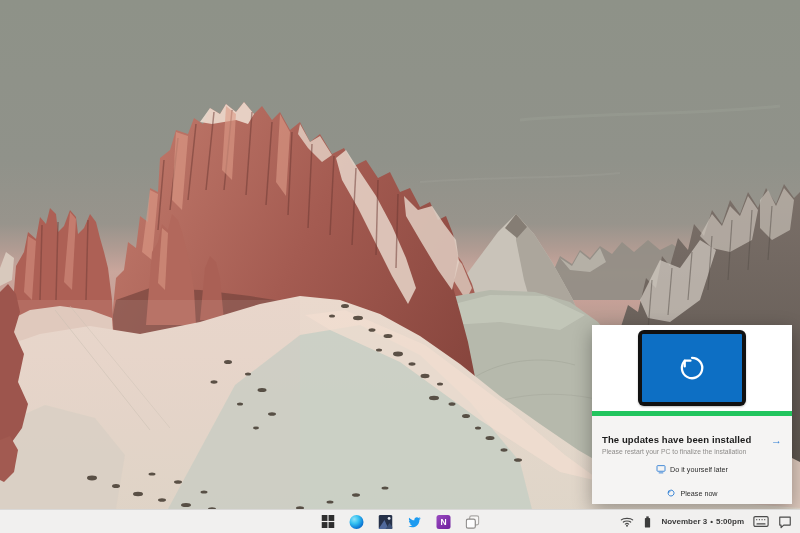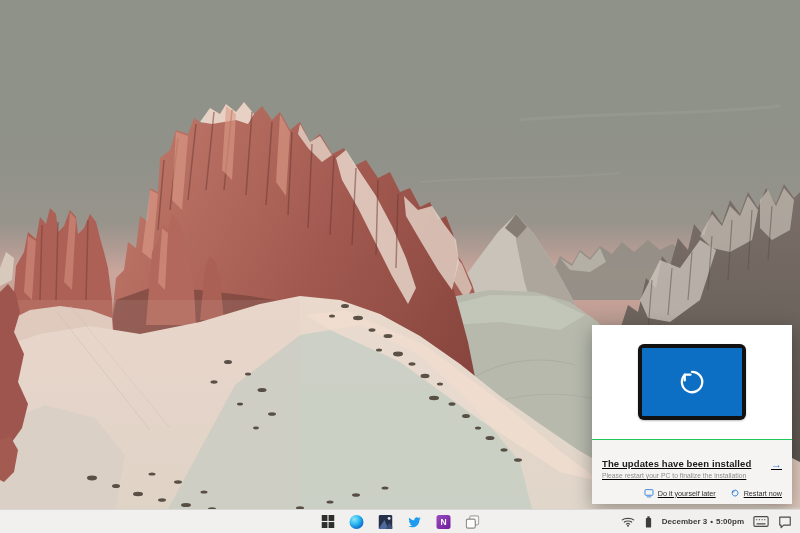--- a/index.html
+++ b/index.html
@@ -13,26 +13,26 @@
 
   
   .toast {
     position:absolute; left:592px; top:325px; width:200px; height:179px;
     background:#ffffff; box-shadow:0 6px 18px rgba(0,0,0,.32);
     display:flex; flex-direction:column; overflow:hidden;
   }
   .toast-image-area { height:115px; background:#ffffff; display:flex; align-items:center; justify-content:center; }
   .tablet { width:108px; height:76px; background:#111111; border-radius:6px; padding:4px; box-shadow:0 1px 2px rgba(0,0,0,.25); }
   .tablet-screen { width:100%; height:100%; background:#0d6fc4; border-radius:1px; display:flex; align-items:center; justify-content:center; }
-  .toast-body { flex:1; background:#f5f4f3; border-top:1px solid #22c55e; padding:18px 10px 6px 10px;text-decoration:underline; }
+  .toast-body { flex:1; background:#f5f4f3; border-top:5px solid #22c55e; padding:18px 10px 6px 10px; }
   .toast-title-row { display:flex; justify-content:space-between; align-items:center; }
   .toast-title { font-size:9.5px; font-weight:bold; color:#1b1b1b; letter-spacing:.1px; }
   .toast-arrow { color:#2b7cd3; font-size:11px; line-height:10px; cursor:default; }
   .toast-subtitle { font-size:6.8px; color:#8f8d8b; margin-top:3px; }
-  .toast-actions { display:flex; justify-content:flex-end; align-items:center; gap:14px; margin-top:9px; }
+  .toast-actions { display:flex; justify-content:flex-end; align-items:center; gap:14px; margin-top:9px;flex-direction:column; }
   .toast-btn { display:flex; align-items:center; gap:4px; background:none; border:0; font-family:inherit; font-size:7.2px; color:#2d2d2d; }
   .toast-btn svg { display:block; }
 
   
   .taskbar {
     position:absolute; left:0; bottom:0; width:800px; height:24px;
     background:#f1f0ef; border-top:1px solid #d9d8d7;
   }
   .tb-center { position:absolute; left:50%; top:0; transform:translateX(-50%); height:100%; display:flex; align-items:center; gap:9px; }
   .tb-icon { width:20px; height:24px; display:flex; align-items:center; justify-content:center; background:none; border:0; }
@@ -233,21 +233,21 @@
             <rect x="1.6" y="2.6" width="12.8" height="9" rx="1.2" fill="none" stroke="#2b7cd3" stroke-width="1.4"></rect>
             <path d="M5 14.2 h6" stroke="#2b7cd3" stroke-width="1.4" stroke-linecap="round"></path>
           </svg>
           <span>Do it yourself later</span>
         </button>
         <button class="toast-btn">
           <svg width="10" height="10" viewBox="0 0 36 36">
             <path d="M18 7.2 A10.8 10.8 0 1 1 10.4 10.4" fill="none" stroke="#2b7cd3" stroke-width="3.4" stroke-linecap="round"></path>
             <path d="M16.4 10.3 L10.3 10.3 L10.3 16.4" fill="none" stroke="#2b7cd3" stroke-width="3.4" stroke-linecap="round" stroke-linejoin="round"></path>
           </svg>
-          <span>Restart now</span>
+          <span>Please now</span>
         </button>
       </div>
     </div>
   </div>
 
   <div class="taskbar">
     <div class="tb-center">
       <button class="tb-icon">
         <svg width="13" height="13" viewBox="0 0 14 14">
           <rect x="0" y="0" width="6.4" height="6.4" fill="#2e2e2e"></rect>
@@ -294,21 +294,21 @@
           <circle cx="8" cy="10.8" r="1.1" fill="#4a4a4a"></circle>
         </svg>
       </span>
       <span class="tray-ic">
         <svg width="9" height="14" viewBox="0 0 10 16">
           <rect x="3.6" y="1.6" width="2.8" height="1.8" fill="#3c3c3c"></rect>
           <rect x="2" y="3.4" width="6" height="11" rx="1" fill="#3c3c3c"></rect>
         </svg>
       </span>
       <button class="tb-clock">
-        <span>December 3</span>
+        <span>November 3</span>
         <span>•</span>
         <span>5:00pm</span>
       </button>
       <span class="tray-ic">
         <svg width="16" height="13" viewBox="0 0 18 14">
           <rect x="1" y="1.5" width="16" height="11" rx="1.5" fill="none" stroke="#4a4a4a" stroke-width="1.3"></rect>
           <path d="M4.5 9.7 h9" stroke="#4a4a4a" stroke-width="1.3" stroke-linecap="round"></path>
           <path d="M4.2 5 h.01 M7.2 5 h.01 M10.2 5 h.01 M13.2 5 h.01" stroke="#4a4a4a" stroke-width="1.4" stroke-linecap="round"></path>
         </svg>
       </span>

